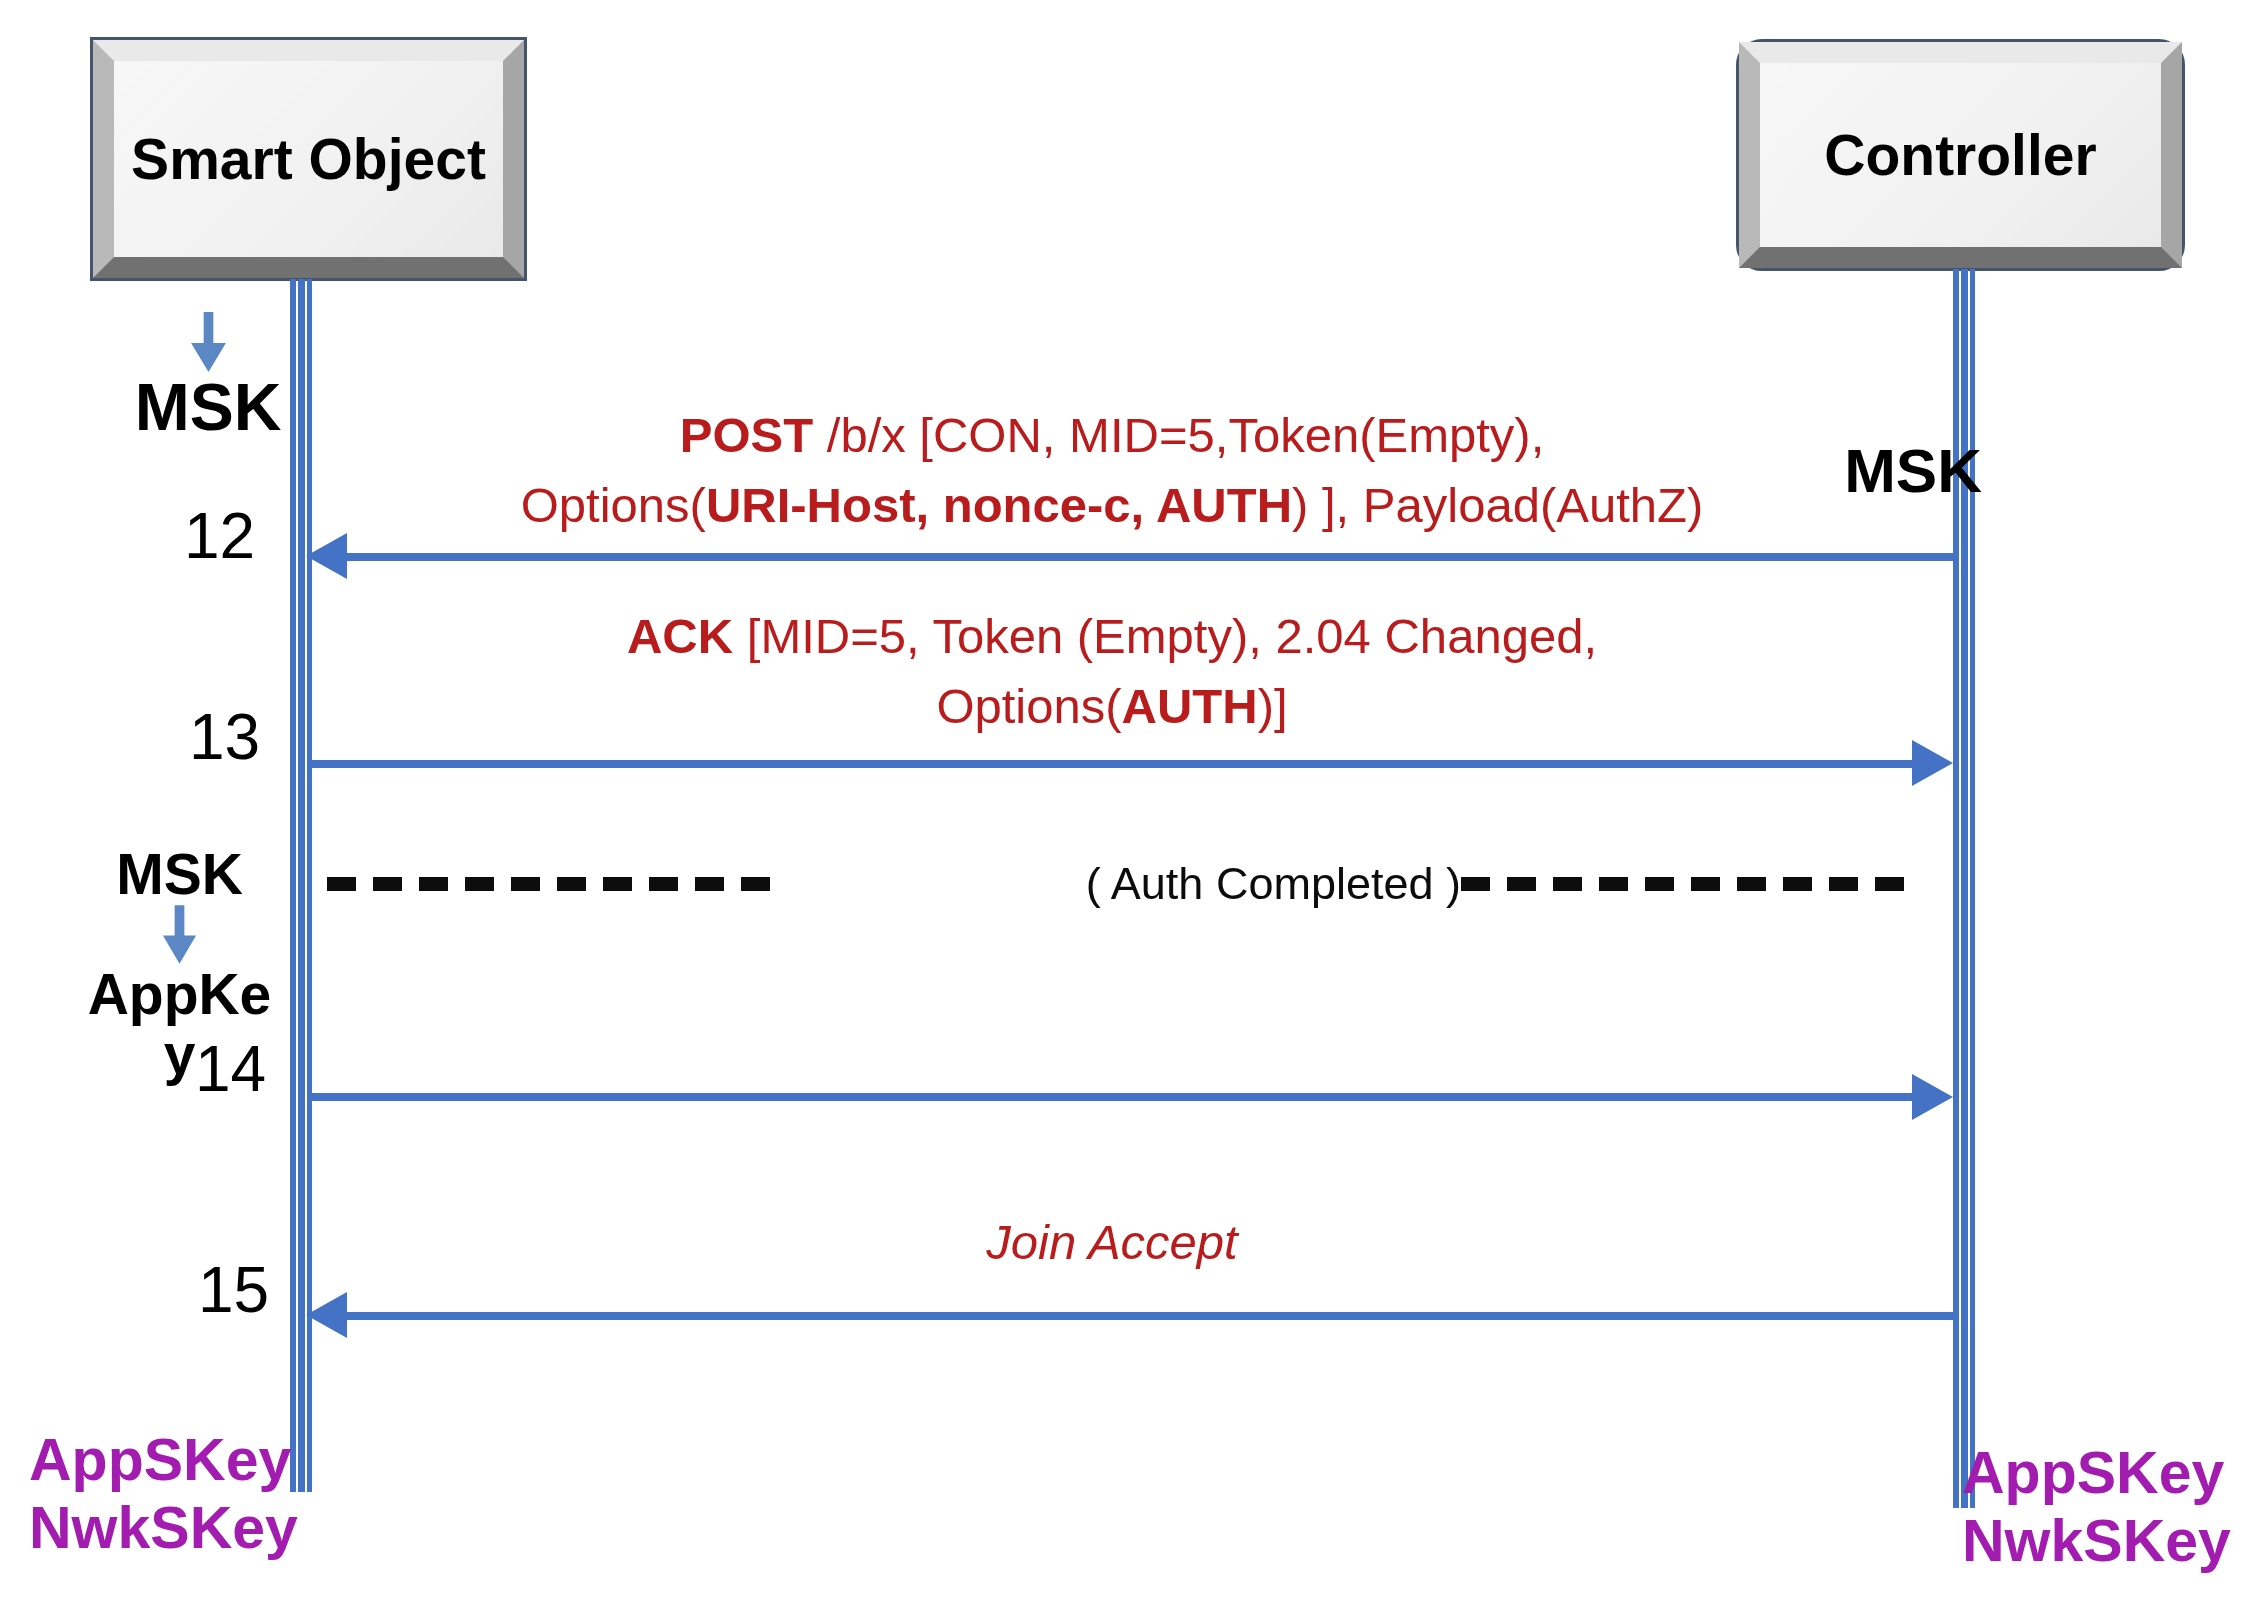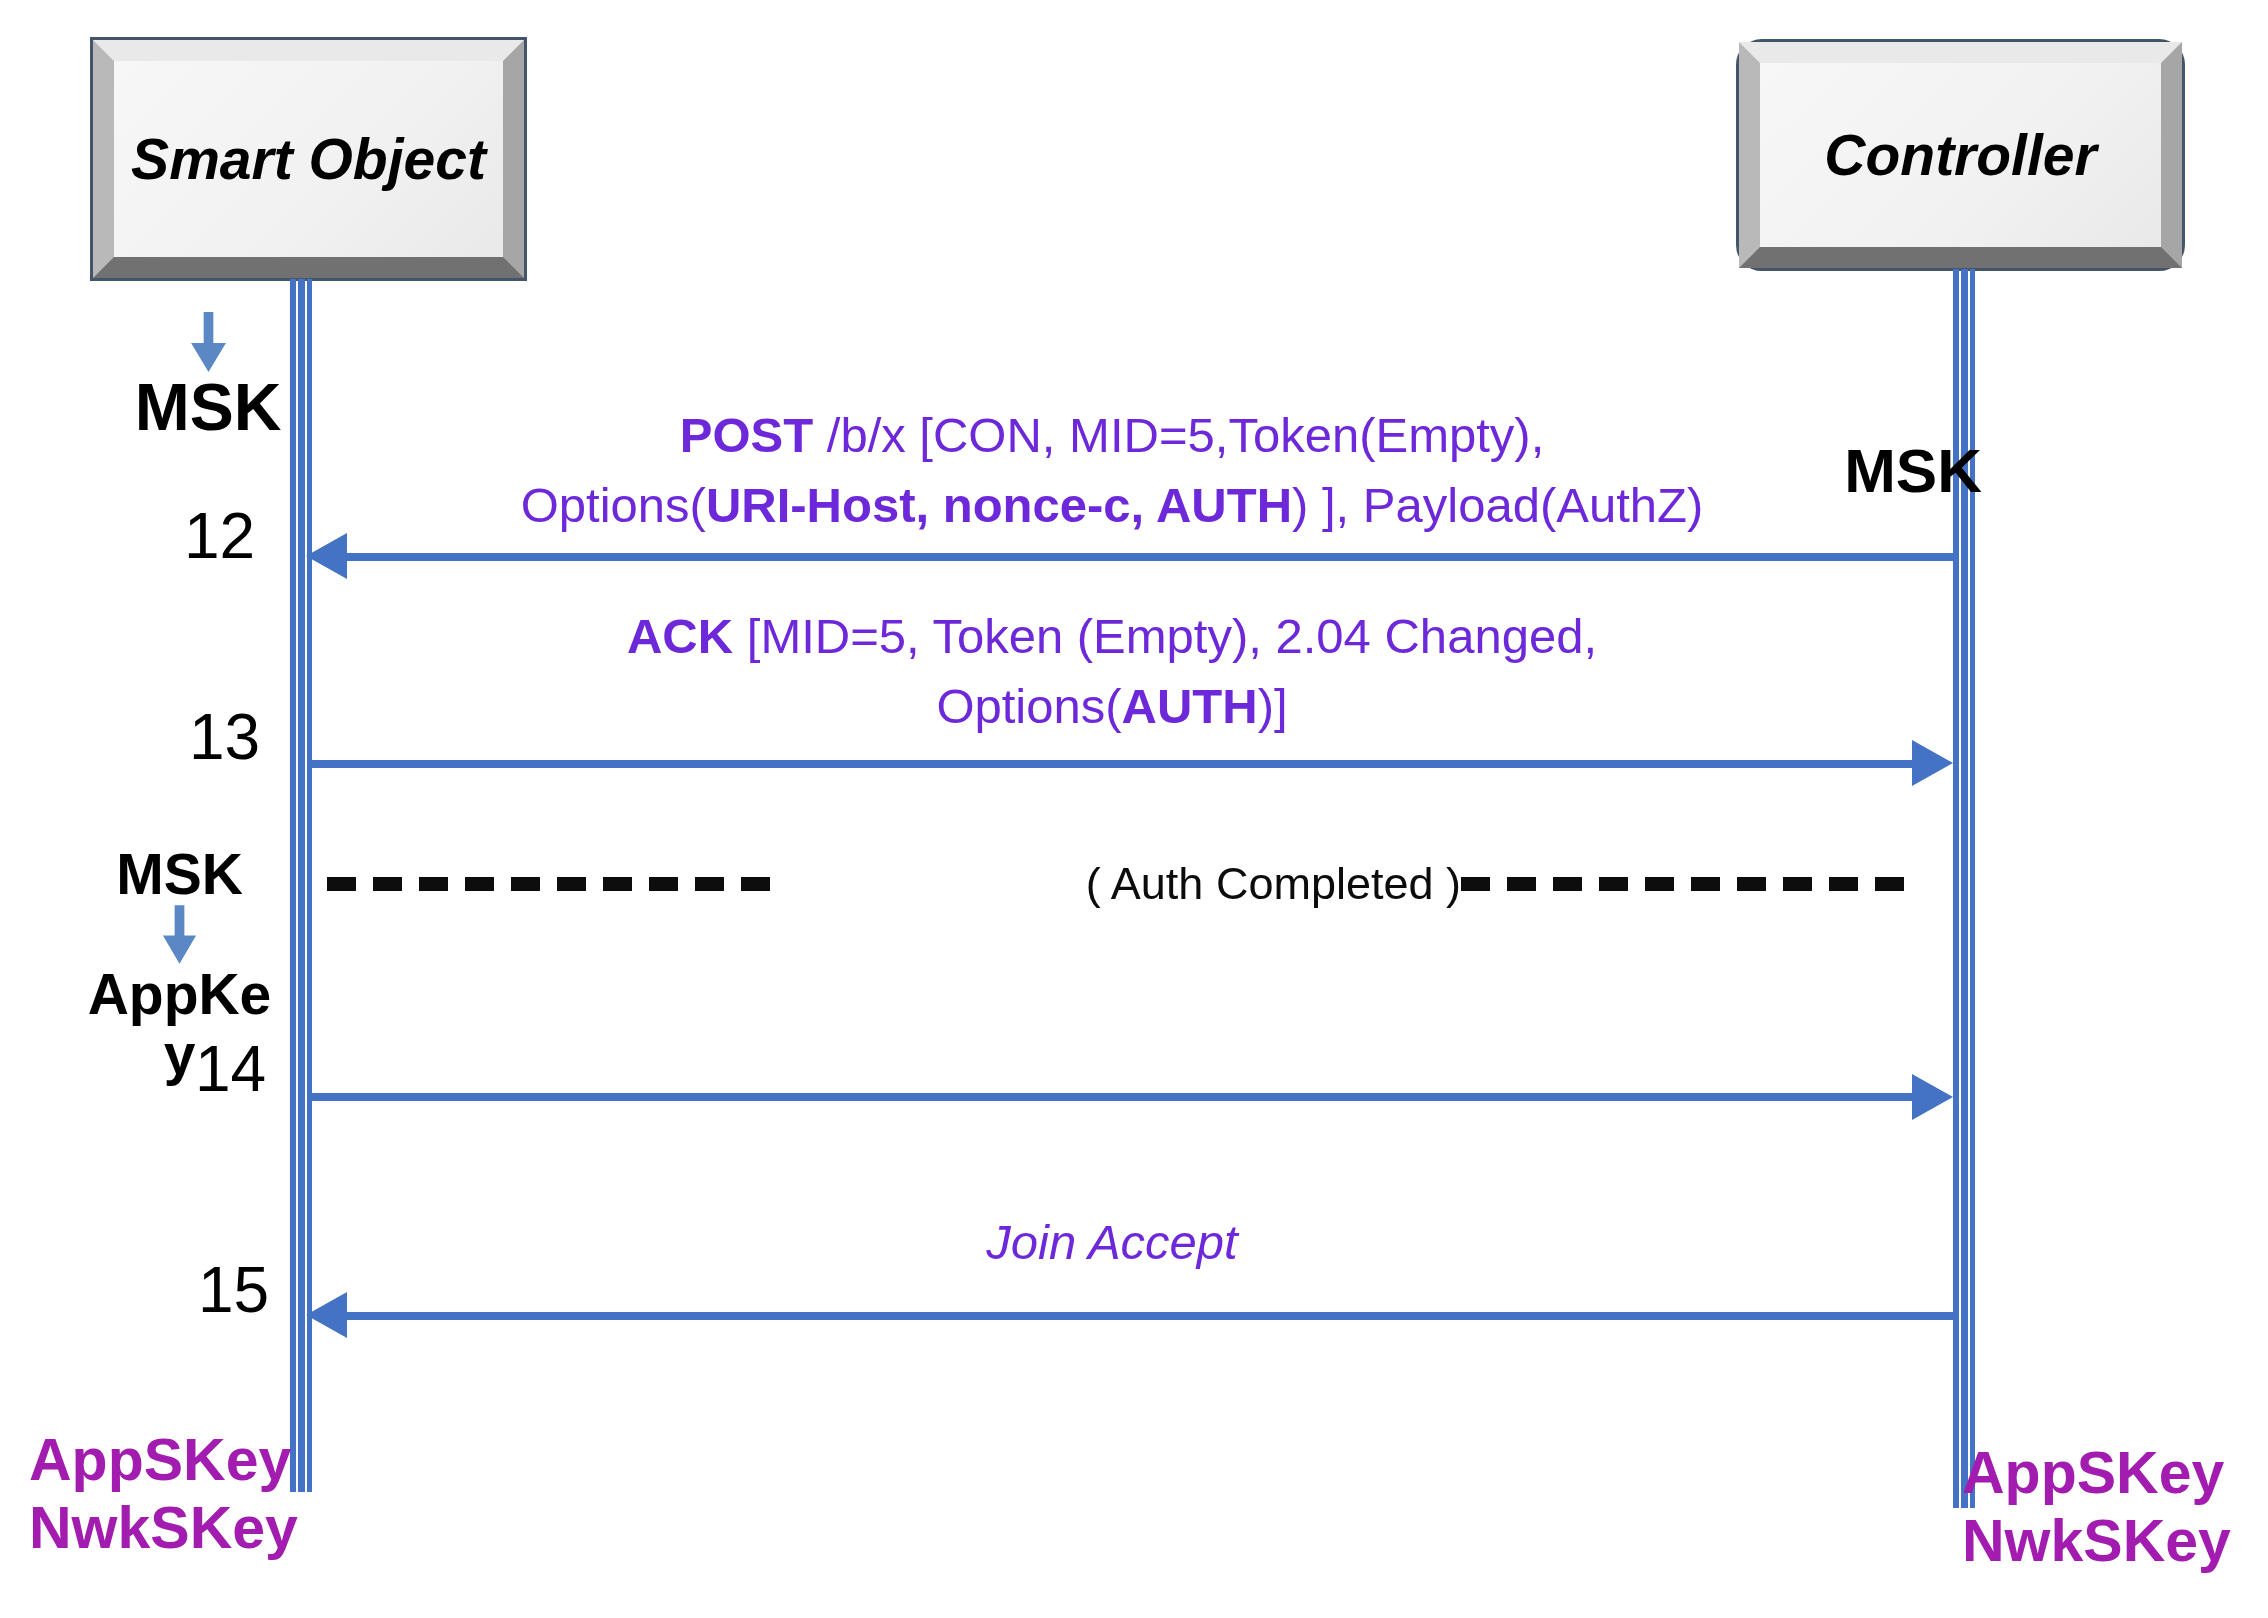--- a/index.html
+++ b/index.html
@@ -1,21 +1,21 @@
 <!DOCTYPE html>
 <html><head>
 <meta charset="utf-8">
 <style>
   html,body{margin:0;padding:0;background:#ffffff;}
   .stage{
     position:relative;width:2268px;height:1619px;background:#ffffff;
     font-family:"Liberation Sans",sans-serif;overflow:hidden;color:#000;
   }
   
-  .actor-box{position:absolute;border:3.9px solid #44546A;background:#bef264;box-sizing:border-box;font-style:italic;}
+  .actor-box{position:absolute;border:3.9px solid #44546A;background:#bef264;box-sizing:border-box;}
   .actor-bevel{
     width:100%;height:100%;box-sizing:border-box;
     border-style:solid;border-width:21.5px;
     border-color:#e9e9e9 #a6a6a6 #717171 #b9b9b9;
     background:linear-gradient(135deg,#f7f7f7 0%,#f1f1f1 60%,#e9e9e9 100%);
     display:flex;align-items:center;justify-content:center;
   }
   .actor-label{font-weight:bold;font-size:57px;letter-spacing:0px;color:#000;}
   
   .lifeline{
@@ -29,21 +29,21 @@
   .msg-line{position:absolute;height:7.8px;background:#4472C4;}
   .head-left{position:absolute;width:0;height:0;
     border-top:23.4px solid transparent;border-bottom:23.4px solid transparent;
     border-right:41px solid #4472C4;}
   .head-right{position:absolute;width:0;height:0;
     border-top:23.4px solid transparent;border-bottom:23.4px solid transparent;
     border-left:41px solid #4472C4;}
   
   .msg-text{
     position:absolute;left:322px;width:1580px;text-align:center;
-    color:#6d28d9;font-size:49px;line-height:70px;
+    color:#b91c1c;font-size:49px;line-height:70px;
   }
   .num{position:absolute;font-size:64px;line-height:1.15;color:#000;width:107px;text-align:center;}
   .key{font-weight:bold;color:#000;}
   .dash{position:absolute;height:13.7px;
     background:repeating-linear-gradient(90deg,#0d0d0d 0 29px,transparent 29px 46px);}
   .auth-note{
     position:absolute;left:777px;top:845px;width:684px;text-align:right;
     font-size:45px;line-height:78px;color:#0c0c0c;white-space:nowrap;
   }
   .kd-block{position:absolute;text-align:center;}

